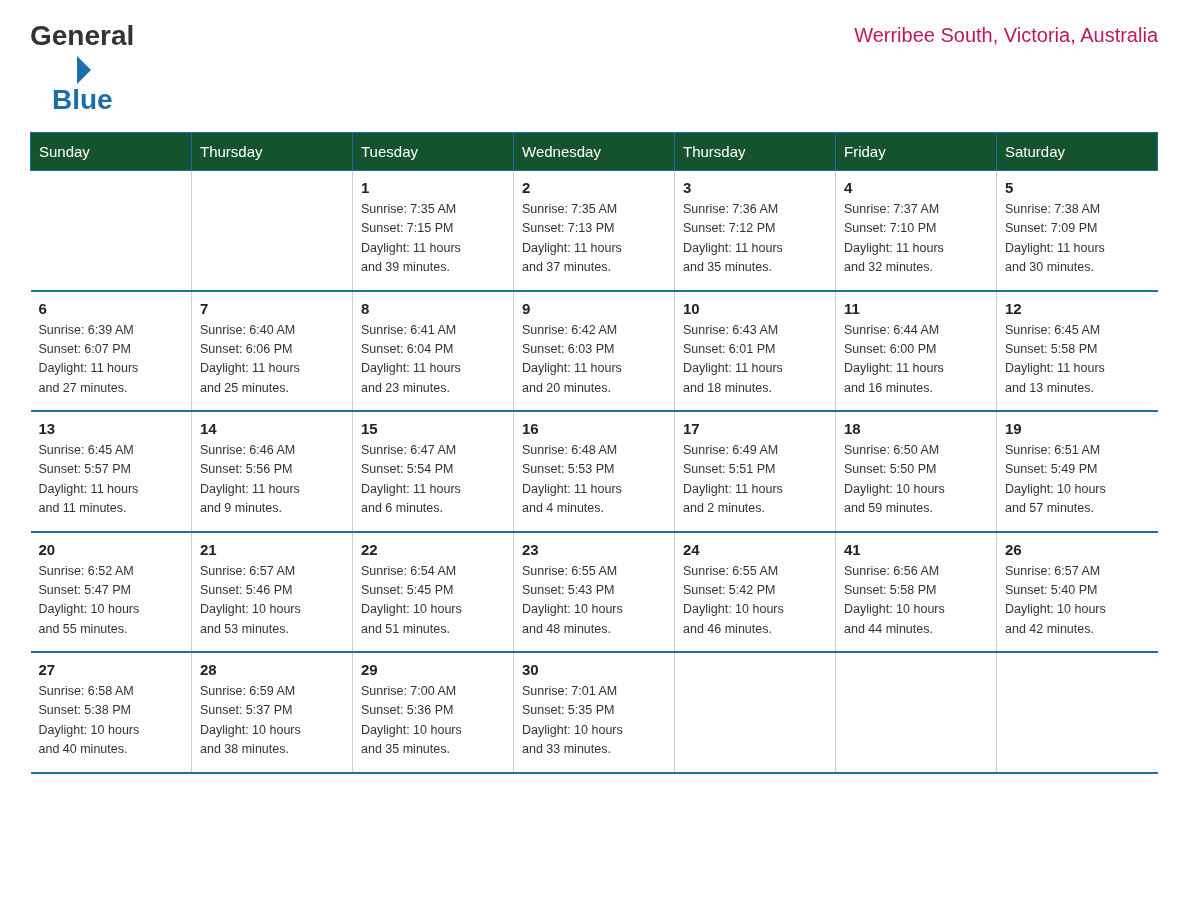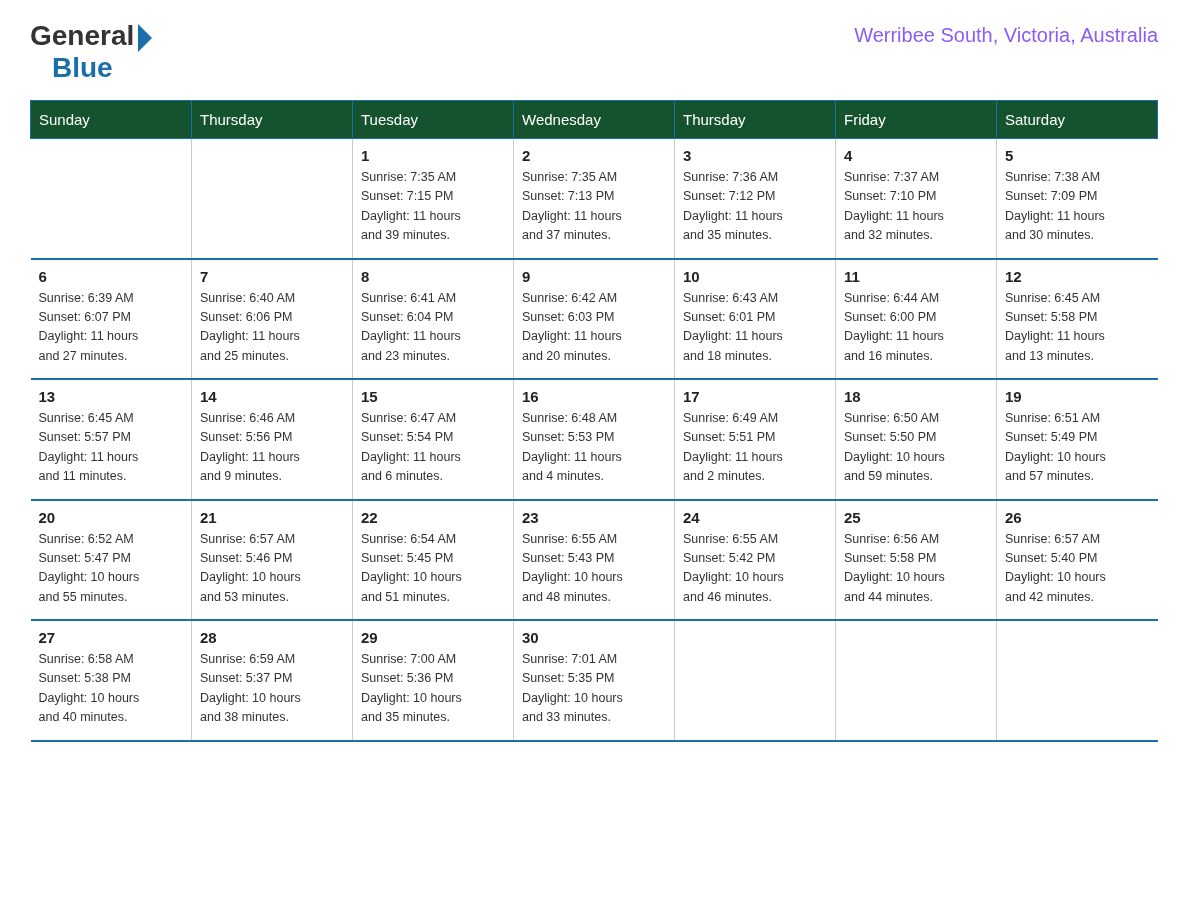--- a/index.html
+++ b/index.html
@@ -18,20 +18,21 @@
       margin-bottom: 16px;
     }
     .logo {
       display: flex;
       flex-direction: column;
       align-items: flex-start;
     }
     .logo-top {
       display: flex;
       align-items: center;
+      flex-direction: column;
     }
     .logo-general {
       font-size: 28px;
       font-weight: bold;
       color: #333;
     }
     .logo-arrow {
       width: 0;
       height: 0;
       border-left: 14px solid #1a6fa8;
@@ -49,21 +50,21 @@
       text-align: right;
     }
     .month-title {
       font-size: 52px;
       font-weight: normal;
       color: #222;
       line-height: 1.1;
     }
     .location {
       font-size: 20px;
-      color: #8b5cf6;
+      color: #be185d;
       margin-top: 4px;
     }
     table {
       width: 100%;
       border-collapse: collapse;
       table-layout: fixed;
     }
     thead tr {
       background-color: #14532d;
       color: #fff;
@@ -309,21 +310,21 @@
 and 48 minutes.</div>
         </td>
         <td>
           <span class="day-number">24</span>
           <div class="day-info" style="white-space: pre-line;">Sunrise: 6:55 AM
 Sunset: 5:42 PM
 Daylight: 10 hours
 and 46 minutes.</div>
         </td>
         <td>
-          <span class="day-number">25</span>
+          <span class="day-number">41</span>
           <div class="day-info" style="white-space: pre-line;">Sunrise: 6:56 AM
 Sunset: 5:58 PM
 Daylight: 10 hours
 and 44 minutes.</div>
         </td>
         <td>
           <span class="day-number">26</span>
           <div class="day-info" style="white-space: pre-line;">Sunrise: 6:57 AM
 Sunset: 5:40 PM
 Daylight: 10 hours

